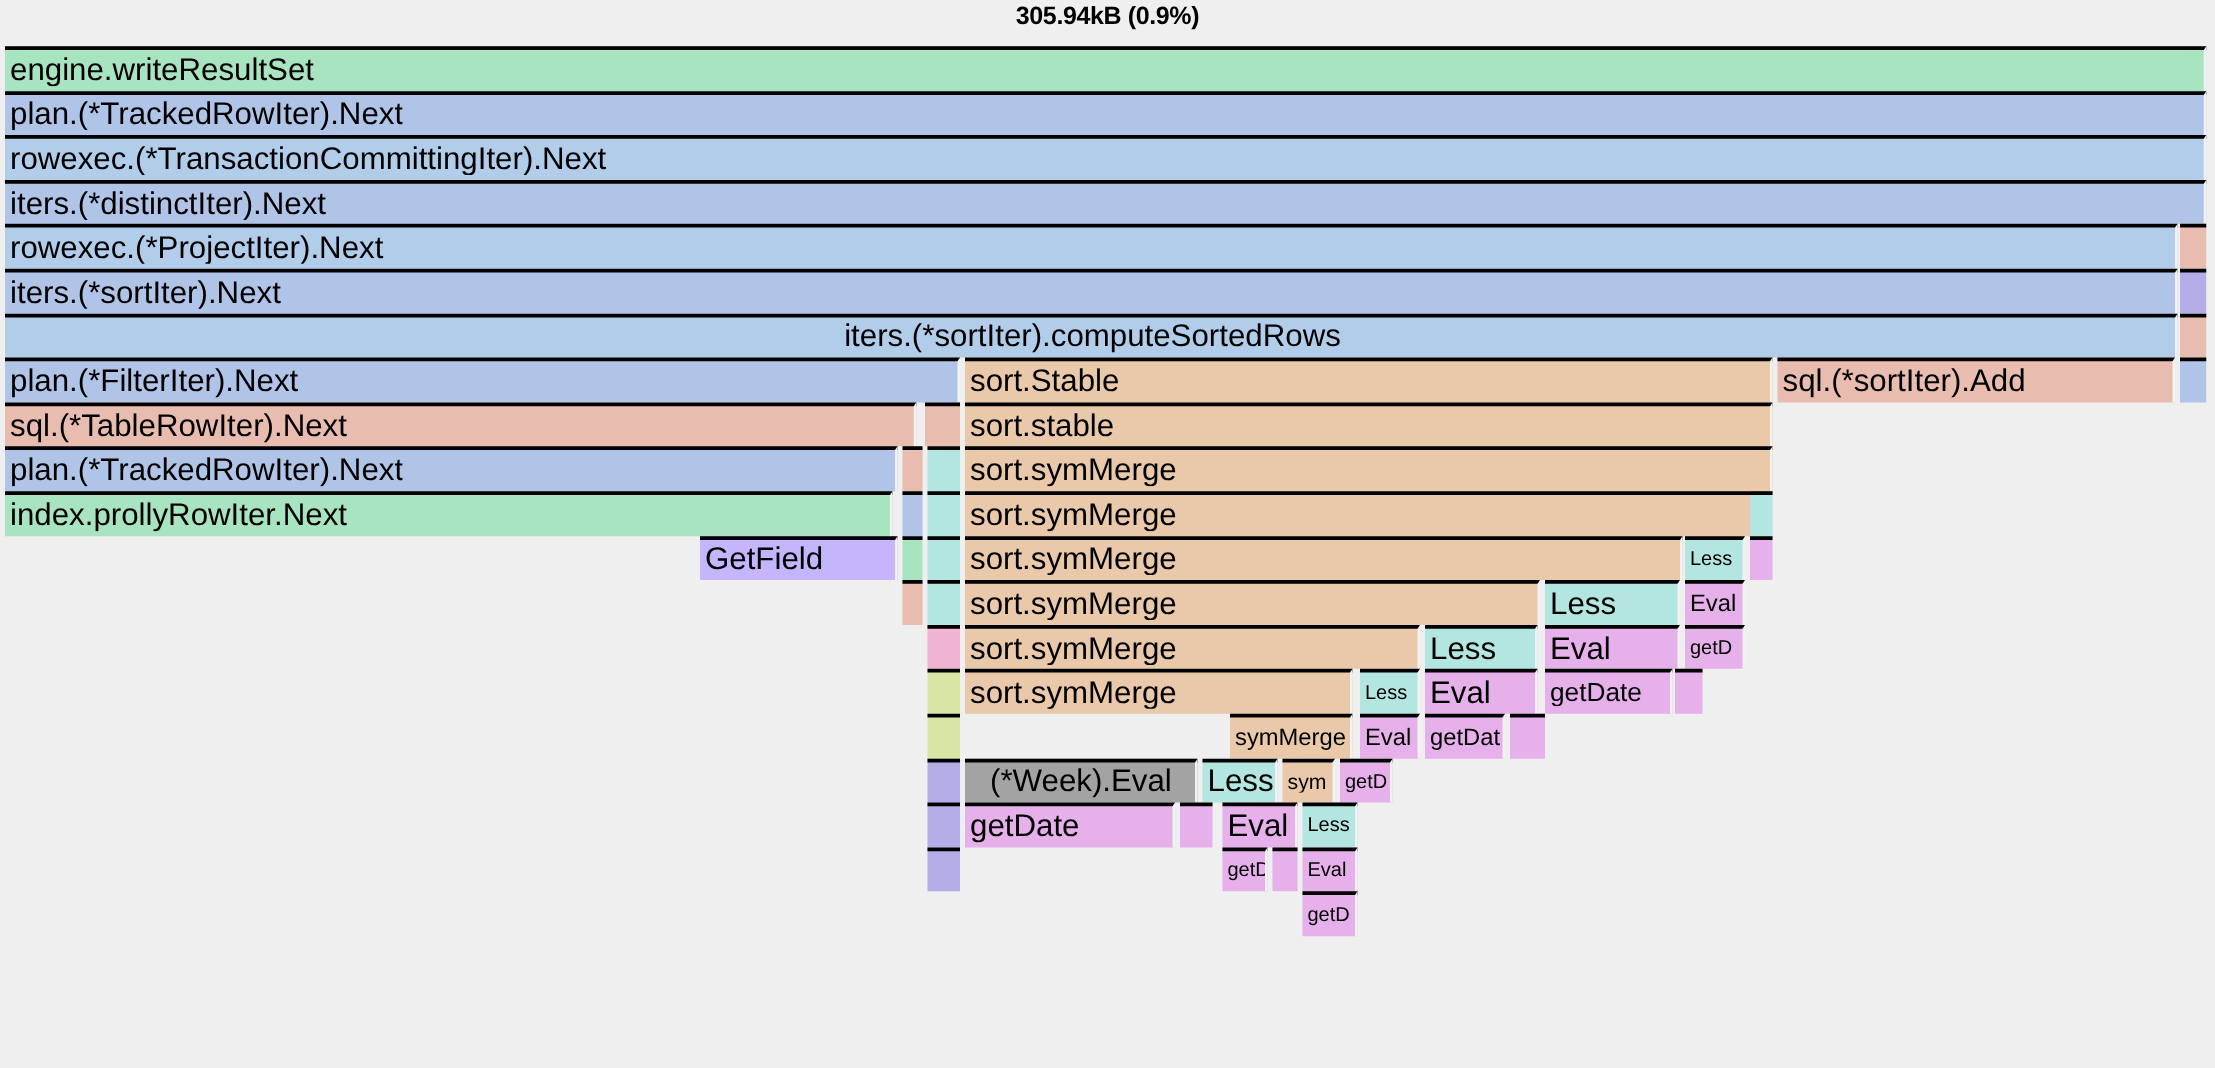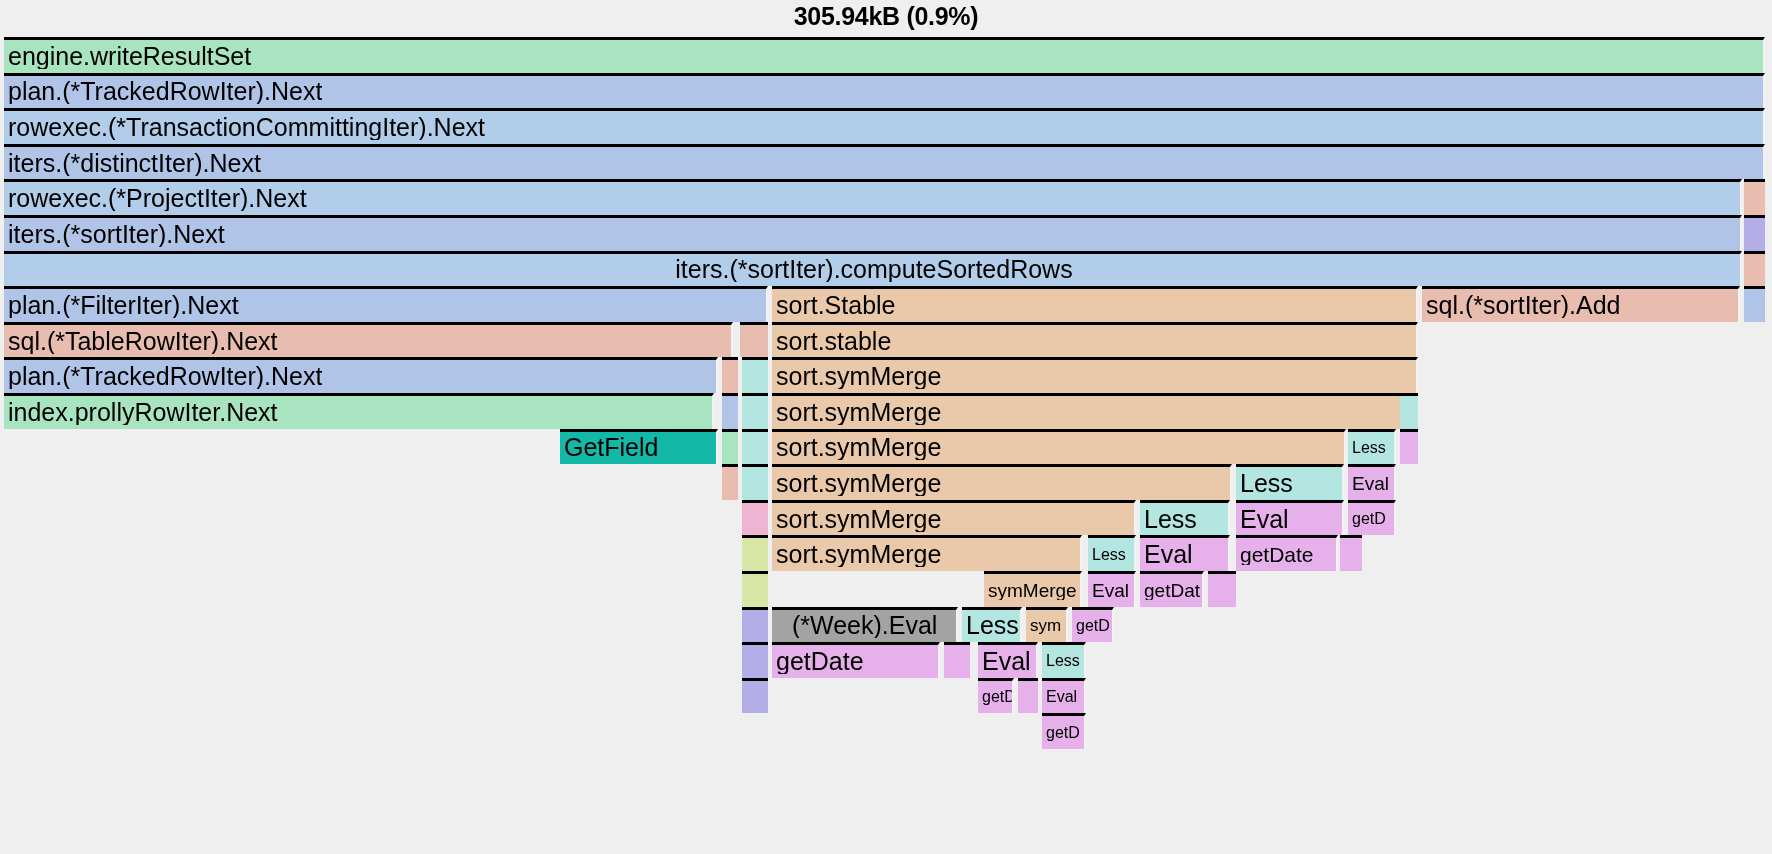--- a/index.html
+++ b/index.html
@@ -18,21 +18,21 @@
     width: 1772px;
     height: 854px;
     background: #efefef;
   }
   #title {
     position: absolute;
     left: 0;
     top: 2px;
     width: 1772px;
     text-align: center;
-    font-size: 25px;
+    font-size: 20px;
     font-weight: bold;
     color: #000000;
     letter-spacing: -0.3px;
     font-family: "Liberation Sans", sans-serif;
   }
   #flame {
     position: absolute;
     left: 0;
     top: 0;
     width: 1772px;
@@ -137,21 +137,21 @@
       </div>
       <div class="frame" style="left: 742px; top: 393px; width: 26px; height: 35.6px; background: rgb(179, 230, 224); font-size: 25px; border-right: none;">
         <span class="lbl"></span>
       </div>
       <div class="frame" style="left: 772px; top: 393px; width: 646px; height: 35.6px; background: rgb(233, 201, 169); font-size: 25px;">
         <span class="lbl">sort.symMerge</span>
       </div>
       <div class="frame" style="left: 1400px; top: 393px; width: 18px; height: 35.6px; background: rgb(179, 230, 224); font-size: 25px; border-right: none;">
         <span class="lbl"></span>
       </div>
-      <div class="frame" style="left: 560px; top: 428.6px; width: 158px; height: 35.6px; background: #14b8a6; font-size: 25px;">
+      <div class="frame" style="left: 560px; top: 428.6px; width: 158px; height: 35.6px; background: #c4b5fd; font-size: 25px;">
         <span class="lbl">GetField</span>
       </div>
       <div class="frame" style="left: 722px; top: 428.6px; width: 16px; height: 35.6px; background: rgb(168, 228, 191); font-size: 25px; border-right: none;">
         <span class="lbl"></span>
       </div>
       <div class="frame" style="left: 742px; top: 428.6px; width: 26px; height: 35.6px; background: rgb(179, 230, 224); font-size: 25px; border-right: none;">
         <span class="lbl"></span>
       </div>
       <div class="frame" style="left: 772px; top: 428.6px; width: 574px; height: 35.6px; background: rgb(233, 201, 169); font-size: 25px;">
         <span class="lbl">sort.symMerge</span>

